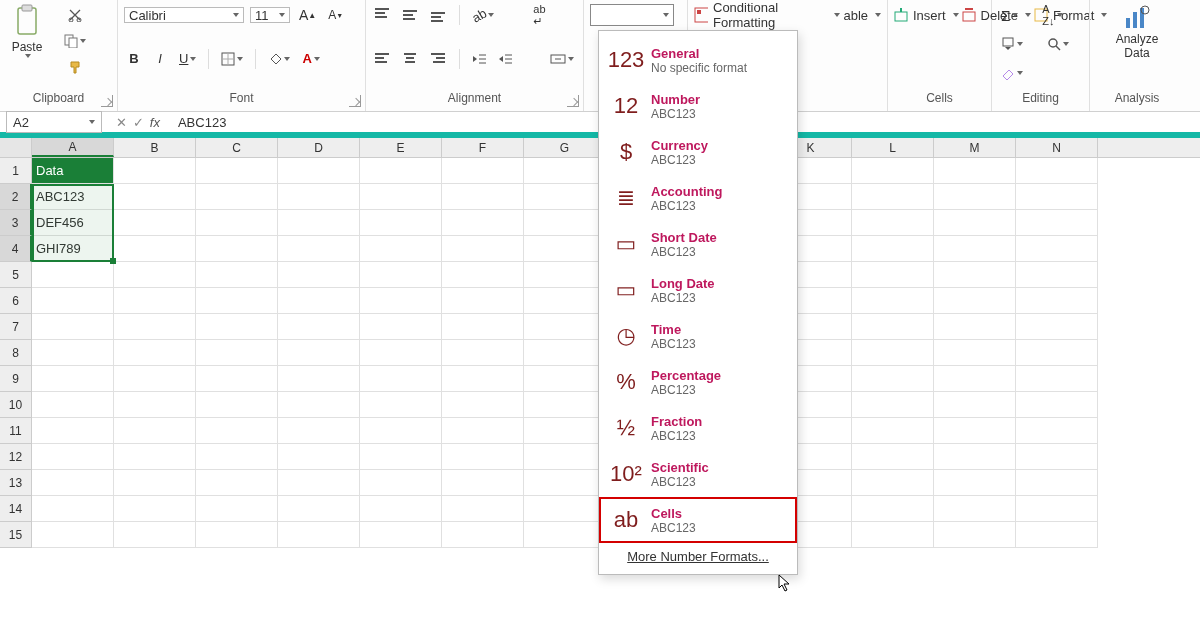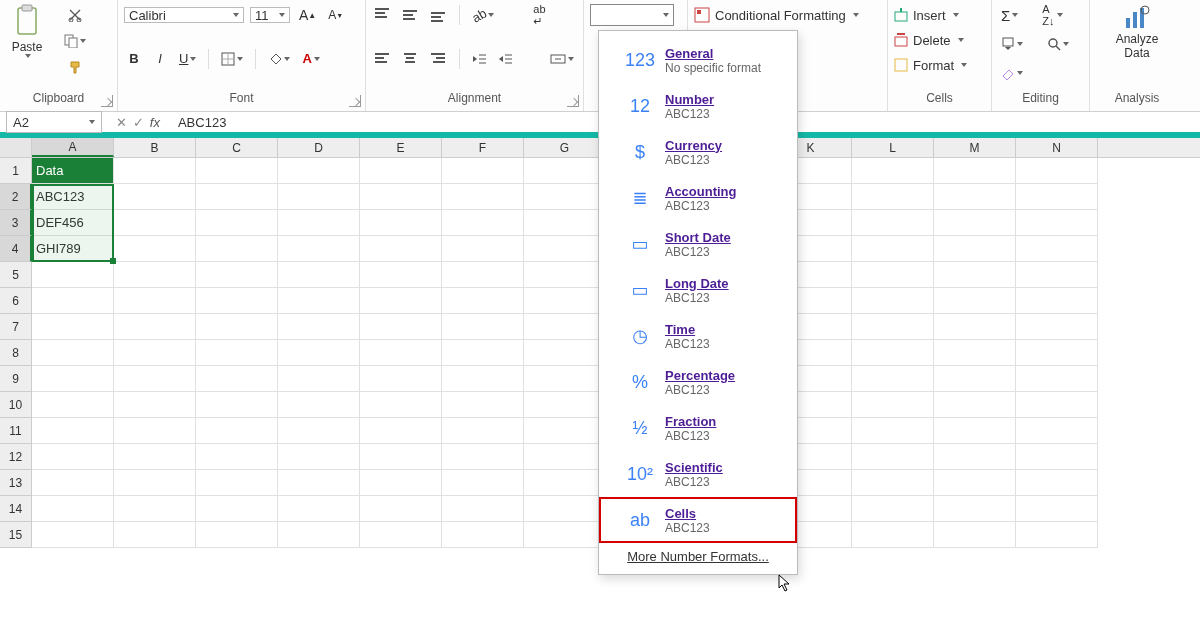--- a/index.html
+++ b/index.html
@@ -29,21 +29,21 @@
   .size-box { width: 40px; justify-content: space-between; }
 
   
   .align-icon { width: 16px; height: 14px; display: inline-block; position: relative; }
   .align-icon span { position: absolute; left: 0; height: 2px; background: #555; }
 
   
   .numfmt-box { border: 1px solid #888; background: #fff; height: 22px; width: 84px; display: flex; align-items: center; justify-content: flex-end; padding: 0 4px; }
 
   
-  .vstack { display: flex; flex-direction: column; gap: 3px; font-size: 13px; }
+  .vstack { display: flex; flex-direction: row; gap: 3px; font-size: 13px; }
   .hitem { display: flex; align-items: center; gap: 5px; cursor: pointer; height: 22px; }
 
   
   .fbar { display: flex; align-items: center; height: 26px; border-bottom: 6px solid #14b8a6; background: #fff; font-size: 13px; }
   .namebox { width: 96px; border: 1px solid #bbb; height: 22px; margin: 0 6px; display: flex; align-items: center; padding: 0 6px; justify-content: space-between; }
   .fx-icons { display: flex; align-items: center; gap: 6px; padding: 0 8px; color: #555; }
   .fx-val { padding-left: 10px; }
 
   
   .sheet { position: relative; }
@@ -58,23 +58,23 @@
   .cell { width: 82px; border-right: 1px solid #e0e0e0; border-bottom: 1px solid #e0e0e0; padding: 0 4px; display: flex; align-items: center; font-size: 13px; }
   .cell.header-cell { background: #1a7f37; color: #fff; font-weight: 500; }
   .sel-range { position: absolute; border: 2px solid #1a7f37; pointer-events: none; }
   .sel-range .fill { background: rgba(26,127,55,0.08); width: 100%; height: 100%; }
   .handle { position: absolute; right: -4px; bottom: -4px; width: 6px; height: 6px; background: #1a7f37; }
 
   
   .fmt-menu { position: absolute; top: 30px; left: 598px; width: 200px; background: #fff; border: 1px solid #bbb; box-shadow: 2px 4px 10px rgba(0,0,0,0.15); z-index: 50; padding: 6px 0 8px; }
   .fmt-item { display: flex; align-items: center; gap: 10px; padding: 4px 12px; cursor: pointer; height: 46px; }
   .fmt-item.highlight { border: 2px solid #d40000; padding: 2px 10px; }
-  .fmt-ico { width: 30px; height: 30px; display: flex; align-items: center; justify-content: center; font-size: 18px; color: #3b82f6; margin-left: 14px; }
+  .fmt-ico { width: 30px; height: 30px; display: flex; align-items: center; justify-content: center; font-size: 22px; color: #7f1d1d; }
   .fmt-txt { display: flex; flex-direction: column; }
-  .fmt-title { font-weight: 600; font-size: 13px; color: #4c1d95; text-decoration: underline; }
+  .fmt-title { font-weight: 600; font-size: 13px; color: #be185d; }
   .fmt-sample { font-size: 12px; color: #666; }
   .fmt-more { text-align: center; padding: 6px 0 2px; font-size: 13px; text-decoration: underline; cursor: pointer; }
 
   .cursor-arrow { position: absolute; top: 574px; left: 778px; width: 14px; height: 18px; z-index: 60; }
   .cursor-arrow svg { width: 100%; height: 100%; }
 </style>
 </head>
 <body>
 
 <div class="ribbon">

